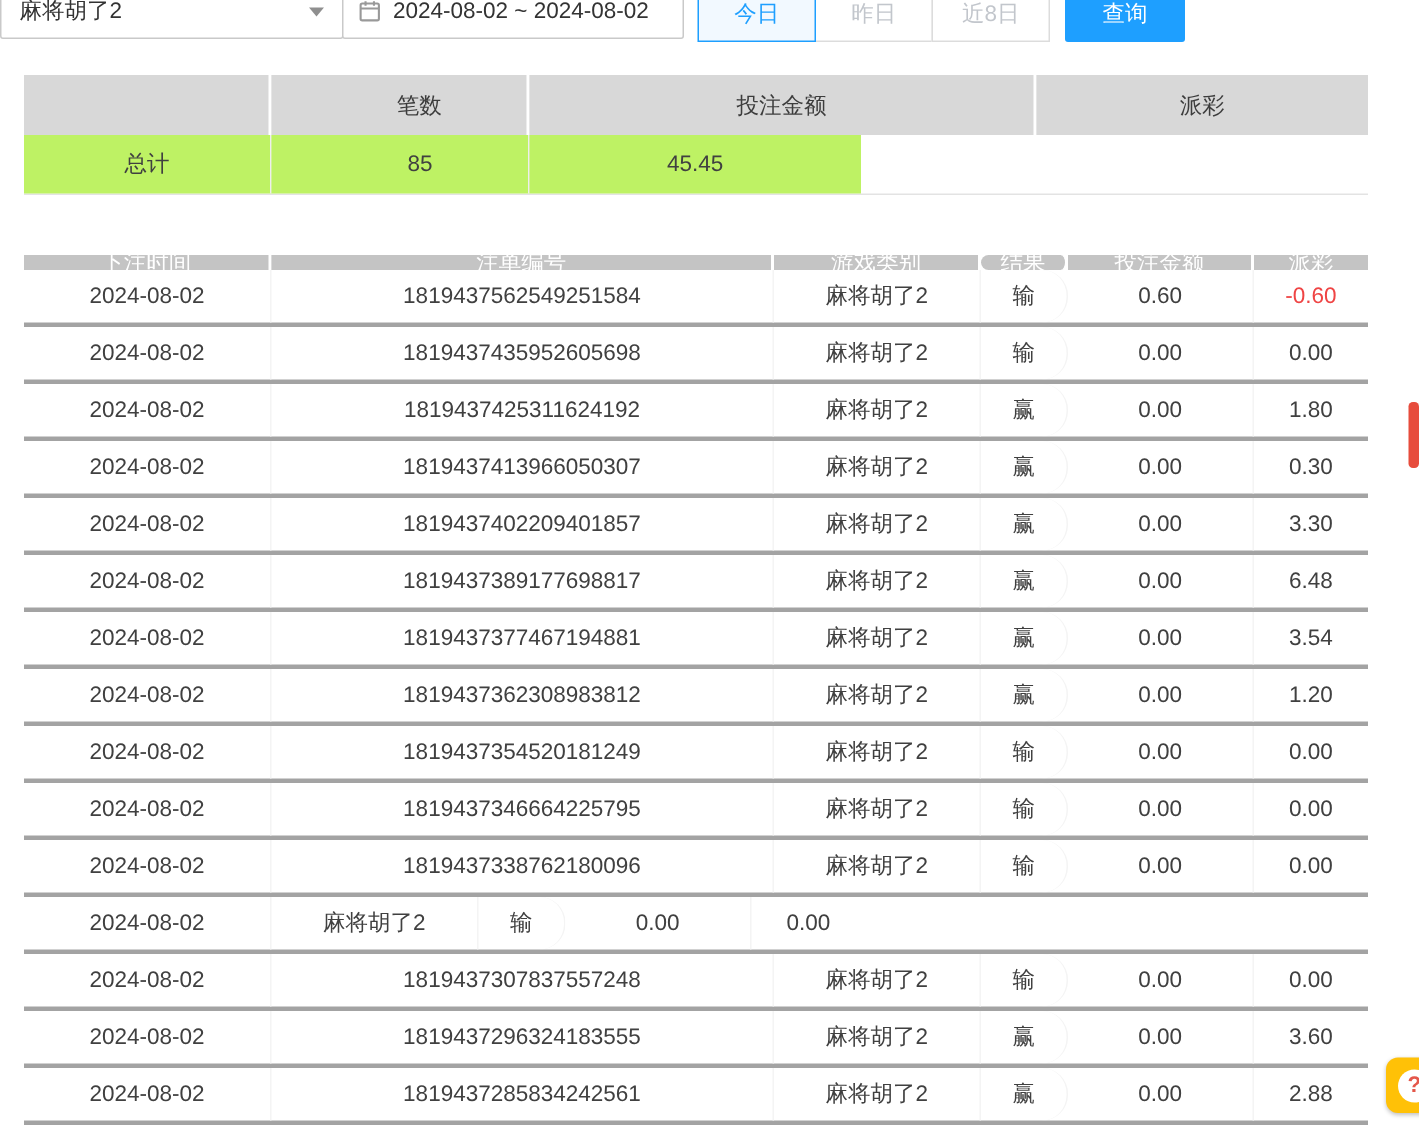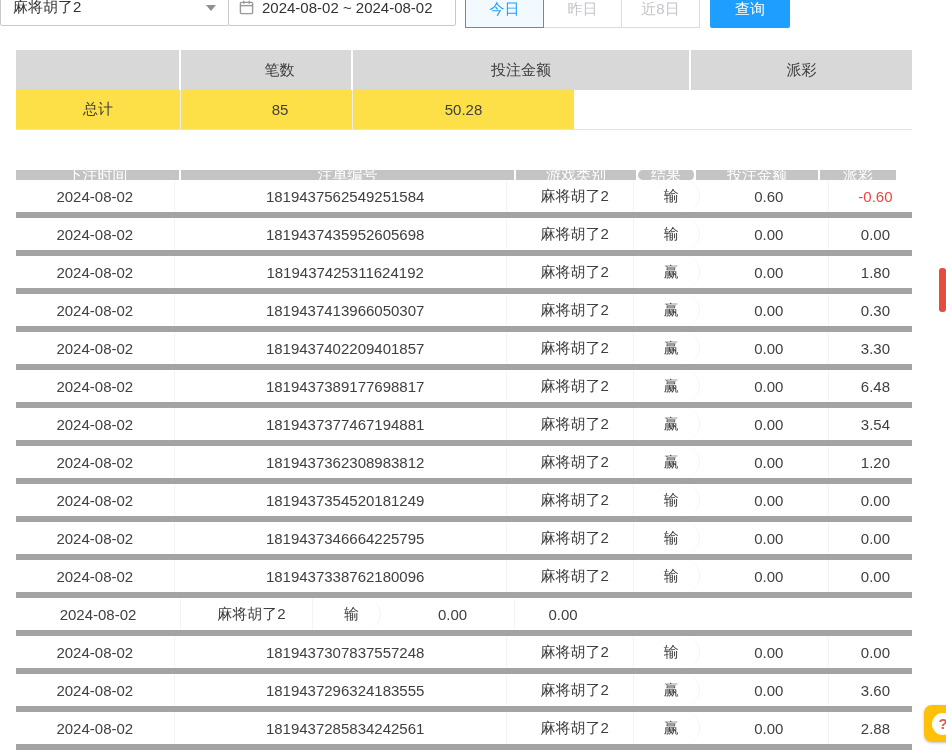--- a/index.html
+++ b/index.html
@@ -63,46 +63,46 @@
   .summary { position: absolute; left: 16px; top: 50px; width: 896px; }
   .s-head { display: flex; height: 40px; }
   .s-cell {
     background: #d8d8d8; color: #3d3d3d;
     display: flex; align-items: center; justify-content: center;
     font-size: 15px; border-right: 2px solid #fff;
   }
   .s-cell:last-child { border-right: none; }
   .s-row { display: flex; height: 40px; border-bottom: 1px solid #e3e3e3; }
   .s-td {
-    background: #fde047;
+    background: #bef264;
     display: flex; align-items: center; justify-content: center;
     font-size: 15px; color: #404040;
     border-right: 1px solid #ededed;
   }
   .s-td:last-child { border-right: none; }
   .sc1 { width: 165px; } .sc2 { width: 172px; padding-left: 27px; } .sc3 { width: 338px; } .sc4 { width: 221px; }
 
   
   .bet-table { position: absolute; left: 16px; top: 142px; width: 896px; }
   .t-head { display: flex; height: 38px; }
   .th {
     background: #c4c4c4; color: #fff;
     display: flex; align-items: center; justify-content: center;
     font-size: 15px; border-right: 2px solid #fff; margin-top: 28px;
   }
   .th:last-child { border-right: none; }
-  .t-row { display: flex; height: 38px; background: #fff; border-bottom: 6px solid #a3a3a3; gap: 10px; }
+  .t-row { display: flex; height: 38px; background: #fff; border-bottom: 3px solid #a3a3a3; }
   .td {
     display: flex; align-items: center; justify-content: center;
     font-size: 15px; color: #404040;
     border-right: 1px solid #f4f4f4;
     overflow: hidden; white-space: nowrap;
   }
   .td:last-child { border-right: none; }
-  .c-time { width: 165px; } .c-order { width: 335px; } .c-game { width: 122px; }
+  .c-time { width: 165px; } .c-order { width: 335px; } .c-game { width: 138px; }
   .c-result { width: 58px; border-radius: 17px; } .c-bet { width: 124px; } .c-payout { width: 76px; }
   .neg { color: #ef4444; }
 
   
   .scroll-thumb {
     position: absolute; right: 0; top: 268px;
     width: 7px; height: 44px;
     background: #e74c3c; border-radius: 3px;
     cursor: pointer;
   }
@@ -152,21 +152,21 @@
 <div class="summary">
   <div class="s-head">
     <div class="s-cell sc1"></div>
     <div class="s-cell sc2">笔数</div>
     <div class="s-cell sc3">投注金额</div>
     <div class="s-cell sc4">派彩</div>
   </div>
   <div class="s-row">
     <div class="s-td sc1">总计</div>
     <div class="s-td sc2">85</div>
-    <div class="s-td sc4">50.28</div>
+    <div class="s-td sc4">45.45</div>
   </div>
 </div>
 
 <div class="bet-table">
   <div class="t-head">
     <div class="th c-time">下注时间</div>
     <div class="th c-order">注单编号</div>
     <div class="th c-game">游戏类别</div>
     <div class="th c-result">结果</div>
     <div class="th c-bet">投注金额</div>

